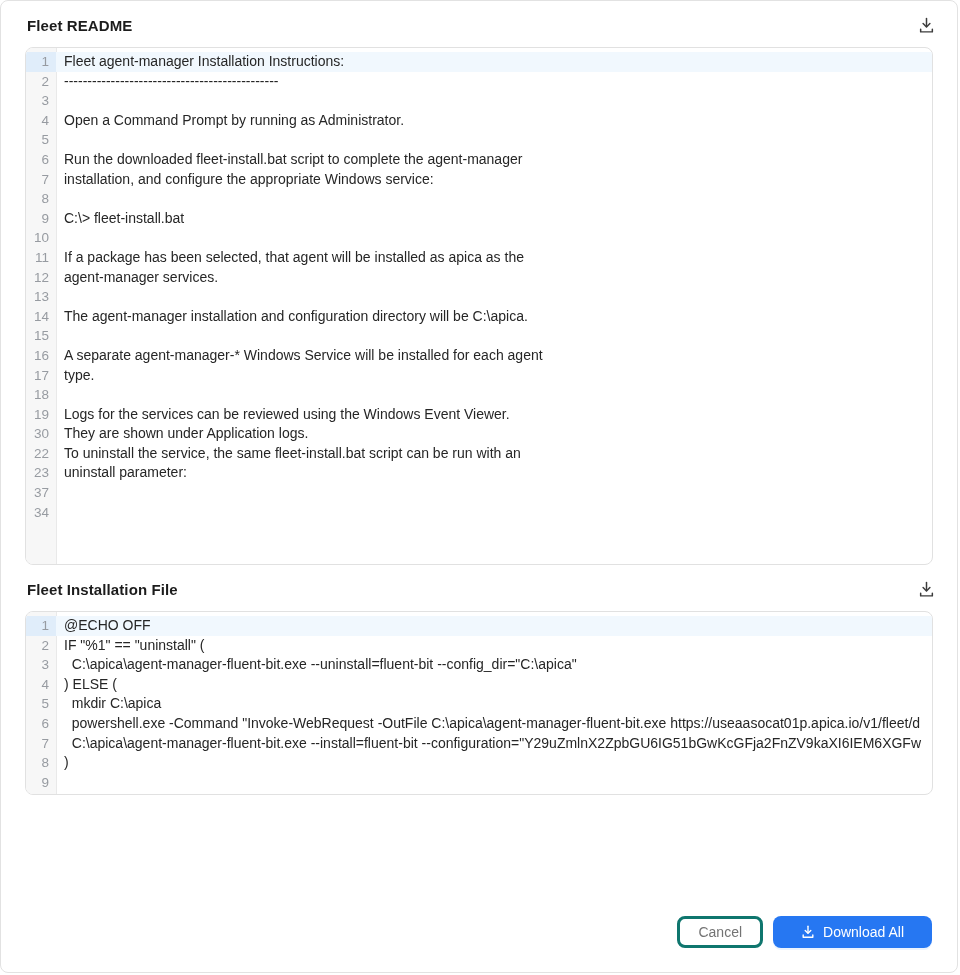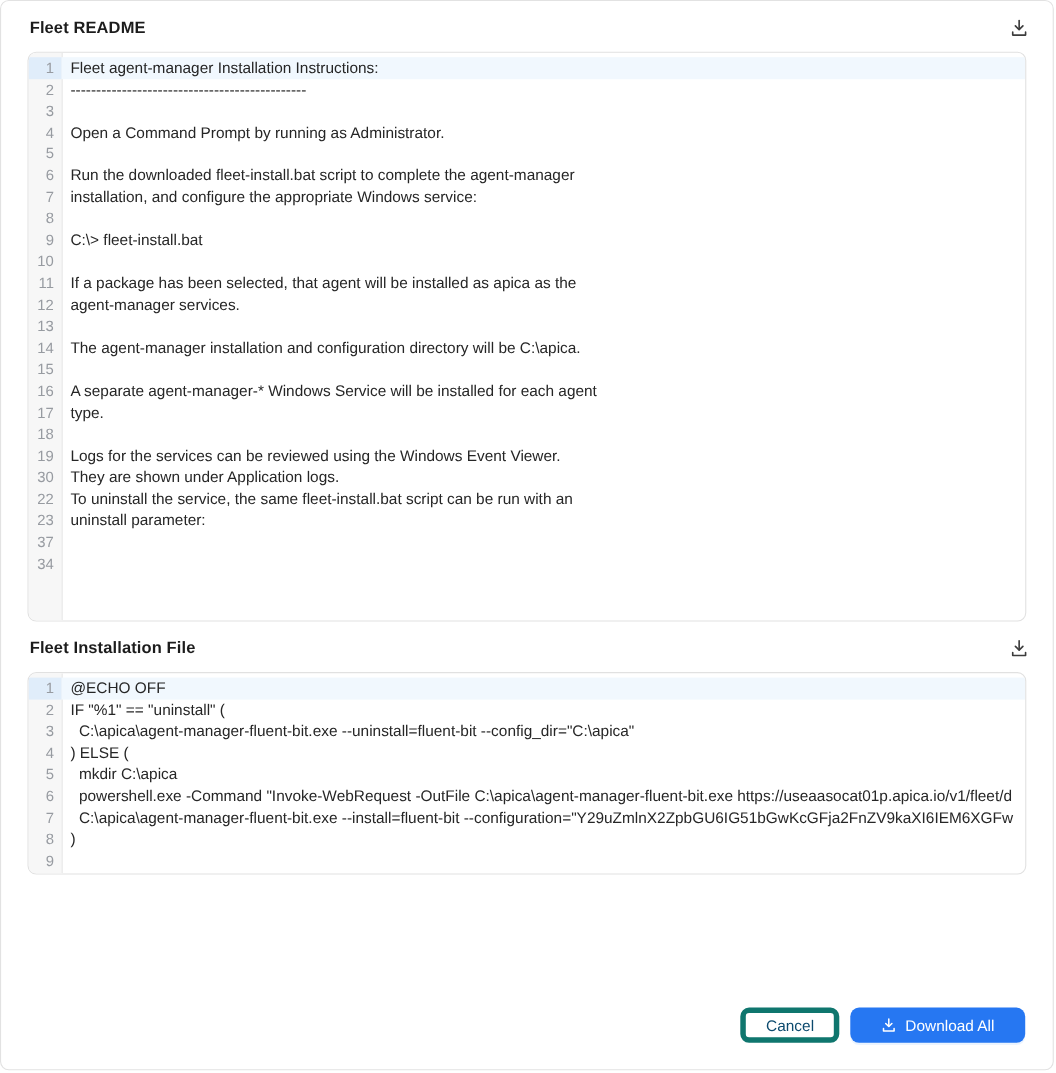--- a/index.html
+++ b/index.html
@@ -22,21 +22,21 @@
   .rows{position:relative;padding-top:4px;}
   .row{display:flex;height:19.6px;line-height:19.6px;font-size:14px;white-space:pre;}
   .row .num{flex:0 0 30px;width:30px;box-sizing:border-box;text-align:right;padding-right:7px;color:#979ba1;font-size:13.5px;user-select:none;}
   .row .txt{flex:1 1 auto;padding-left:8px;color:#262626;overflow:hidden;}
   .row.hl .num{background:#e0edfa;}
   .row.hl .txt{background:#f1f8fe;}
 
   
   .footer{position:absolute;right:25px;bottom:24px;display:flex;gap:10px;align-items:center;}
   .btn{height:32px;border-radius:8px;font-size:14px;font-family:inherit;cursor:pointer;display:inline-flex;align-items:center;justify-content:center;box-sizing:border-box;}
-  .btn-default{background:#fff;border:5px solid #0f766e;color:#0c4a6e;padding:0 18px;}
+  .btn-default{background:#fff;border:3px solid #0f766e;color:#737373;padding:0 18px;}
   .btn-primary{border:none;color:#fff;padding:0 28px;gap:8px;box-shadow:0 2px 0 rgba(5,115,255,.08);}
   .btn-primary .lbl{font-size:14px;}
 </style>
 </head>
 <body>
 
 <div class="modal">
 
   <div class="section-header first">
     <h2 class="section-title">Fleet README</h2>

